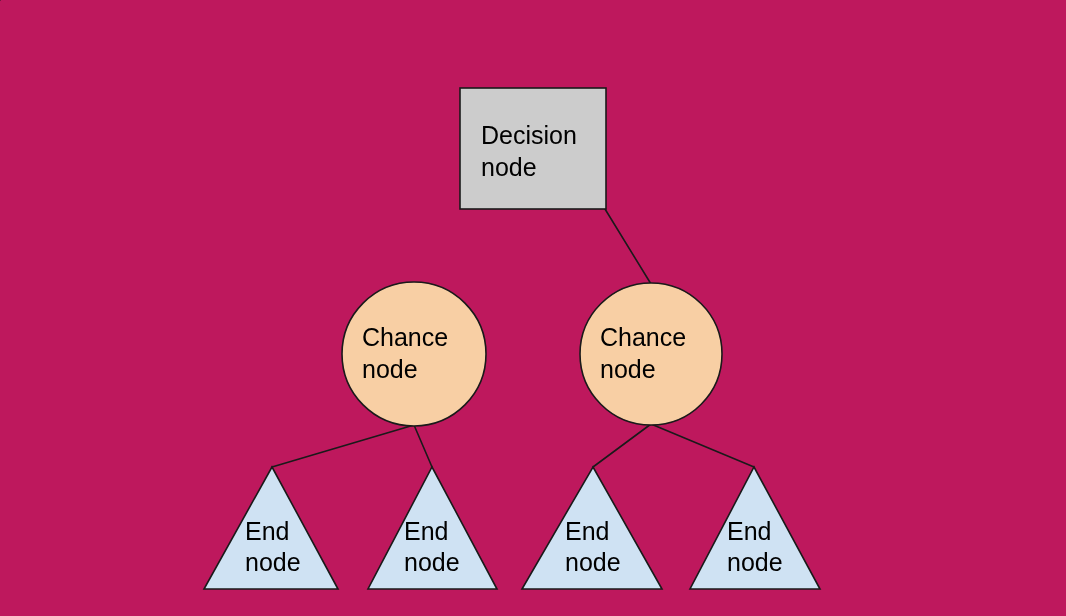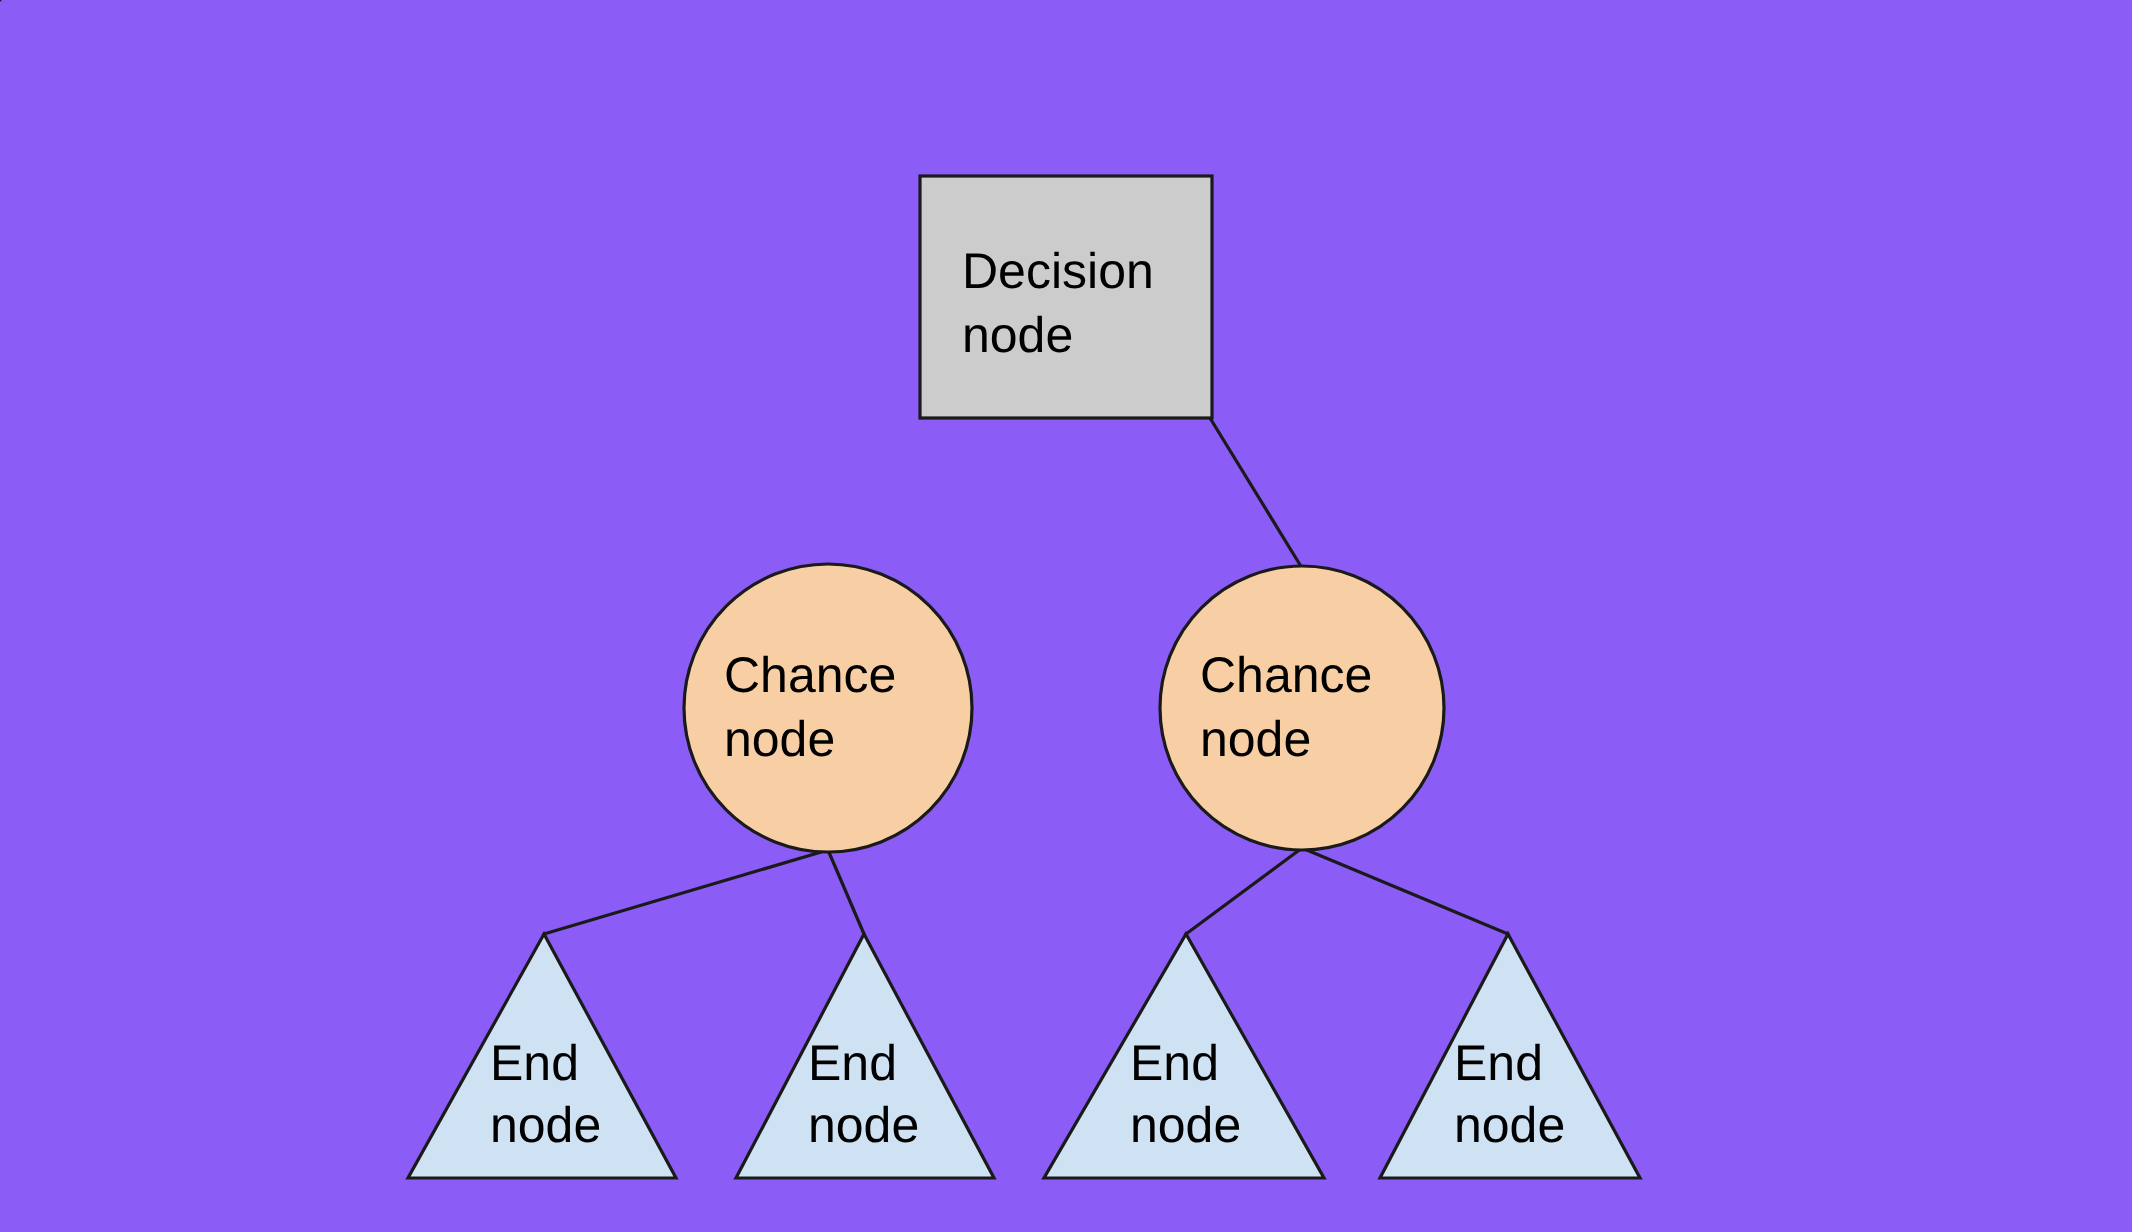--- a/index.html
+++ b/index.html
@@ -48,21 +48,21 @@
   .node-label.chance {
     text-anchor: start;
   }
   .node-label.end {
     text-anchor: start;
   }
 </style>
 </head>
 <body>
 
-<div id="diagram-canvas" style="background: #8b5cf6;">
+<div id="diagram-canvas" style="background: #be185d;">
   <svg class="diagram" viewBox="0 0 1066 616" xmlns="http://www.w3.org/2000/svg">
 
     <g x1="461" y1="209" x2="415" y2="284" stroke="#1a1a1a">
       <line class="edge" x1="605" y1="209" x2="651" y2="284" stroke="#1a1a1a"></line>
       <line class="edge" x1="414" y1="425" x2="272" y2="467" stroke="#1a1a1a"></line>
       <line class="edge" x1="414" y1="425" x2="432" y2="467" stroke="#1a1a1a"></line>
       <line class="edge" x1="651" y1="424" x2="593" y2="467" stroke="#1a1a1a"></line>
       <line class="edge" x1="651" y1="424" x2="754" y2="467" stroke="#1a1a1a"></line>
       <line class="edge" x1="0" y1="0" x2="0" y2="0"></line>
     </g>

